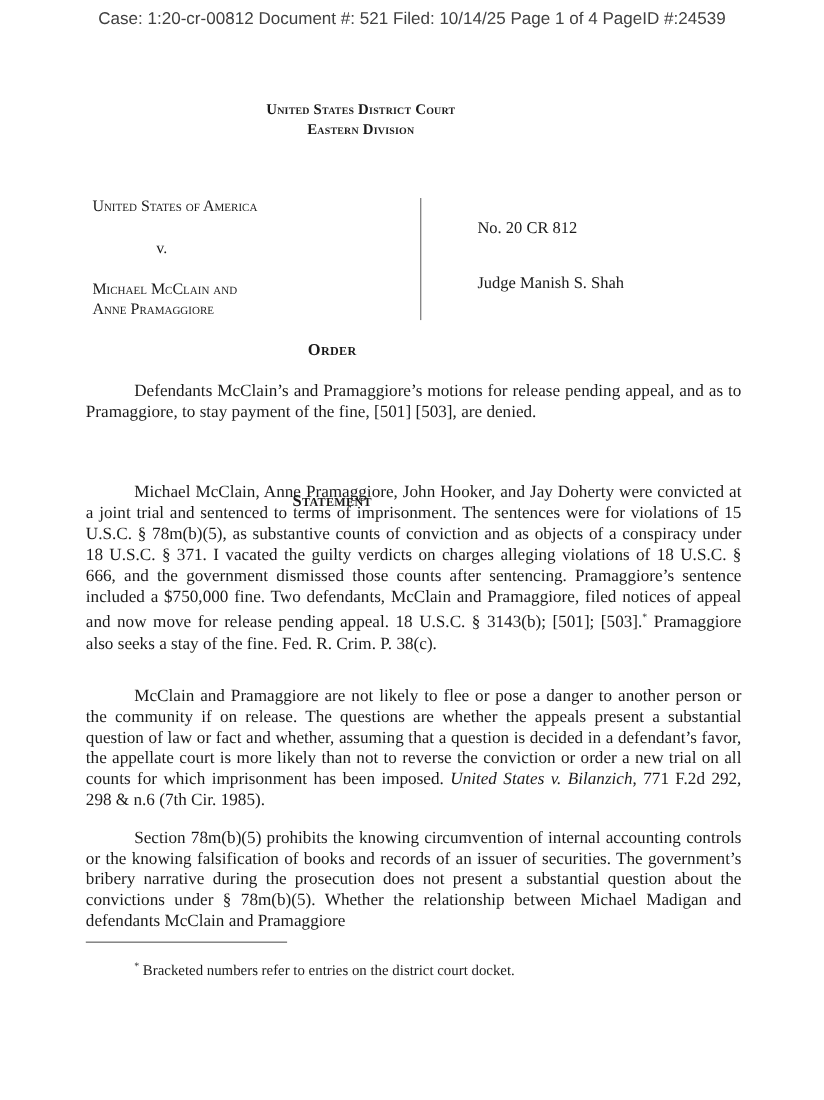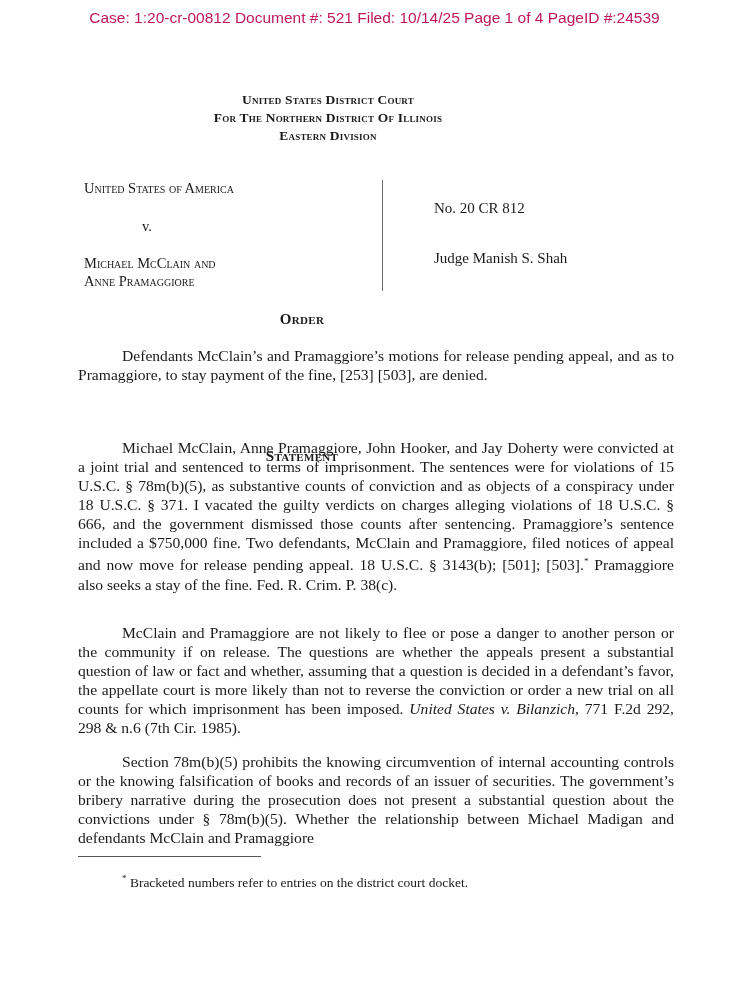--- a/index.html
+++ b/index.html
@@ -16,21 +16,21 @@
     color: #1a1a1a;
   }
   .stamp {
     position: absolute;
     top: 9px;
     left: 0;
     width: 749px;
     text-align: center;
     font-family: "Liberation Sans", sans-serif;
     font-size: 15.5px;
-    color: #be185d;
+    color: #404040;
     letter-spacing: 0px;
   }
   .court {
     position: absolute;
     top: 91px;
     left: 0;
     width: 656px;
     text-align: center;
     font-weight: bold;
     font-size: 13.5px;
@@ -105,39 +105,38 @@
   }
   .footnote sup, .para sup { font-size: 9px; }
 </style>
 </head>
 <body>
 
 <div class="stamp">Case: 1:20-cr-00812 Document #: 521 Filed: 10/14/25 Page 1 of 4 PageID #:24539</div>
 
 <div class="court">
   <div>United States District Court</div>
-  <div>For The Northern District Of Illinois</div>
   <div>Eastern Division</div>
 </div>
 
 <div class="caption-left">
   <div class="row" style="top:0px;left:0;">United States of America</div>
   <div class="row" style="top:38px;left:58px;font-variant:normal;">v.</div>
   <div class="row" style="top:75px;left:0;">Michael McClain and</div>
   <div class="row" style="top:93px;left:0;">Anne Pramaggiore</div>
 </div>
 
 <div class="caption-divider"></div>
 
 <div class="caption-right" style="top:200px;">No. 20 CR 812</div>
 <div class="caption-right" style="top:250px;">Judge Manish S. Shah</div>
 
 <div class="heading" style="top:311px;">Order</div>
 
-<p class="para" style="top:347px;">Defendants McClain’s and Pramaggiore’s motions for release pending appeal, and as to Pramaggiore, to stay payment of the fine, [253] [503], are denied.</p>
+<p class="para" style="top:347px;">Defendants McClain’s and Pramaggiore’s motions for release pending appeal, and as to Pramaggiore, to stay payment of the fine, [501] [503], are denied.</p>
 
 <div class="heading" style="top:402px;margin-top:46px;">Statement</div>
 
 <p class="para" style="top:439px;"><span>Michael McClain, Anne Pramaggiore, John Hooker, and Jay Doherty were convicted at a joint trial and sentenced to terms of imprisonment. The sentences were for violations of 15 U.S.C. § 78m(b)(5), as substantive counts of conviction and as objects of a conspiracy under 18 U.S.C. § 371. I vacated the guilty verdicts on charges alleging violations of 18 U.S.C. § 666, and the government dismissed those counts after sentencing. Pramaggiore’s sentence included a $750,000 fine. Two defendants, McClain and Pramaggiore, filed notices of appeal and now move for release pending appeal. 18 U.S.C. § 3143(b); [501]; [503].</span><sup>*</sup><span> Pramaggiore also seeks a stay of the fine. Fed. R. Crim. P. 38(c).</span></p>
 
 <p class="para" style="top:624px;"><span>McClain and Pramaggiore are not likely to flee or pose a danger to another person or the community if on release. The questions are whether the appeals present a substantial question of law or fact and whether, assuming that a question is decided in a defendant’s favor, the appellate court is more likely than not to reverse the conviction or order a new trial on all counts for which imprisonment has been imposed. </span><i>United States v. Bilanzich</i><span>, 771 F.2d 292, 298 &amp; n.6 (7th Cir. 1985).</span></p>
 
 <p class="para" style="top:753px;">Section 78m(b)(5) prohibits the knowing circumvention of internal accounting controls or the knowing falsification of books and records of an issuer of securities. The government’s bribery narrative during the prosecution does not present a substantial question about the convictions under § 78m(b)(5). Whether the relationship between Michael Madigan and defendants McClain and Pramaggiore</p>
 
 <div class="fn-rule"></div>

